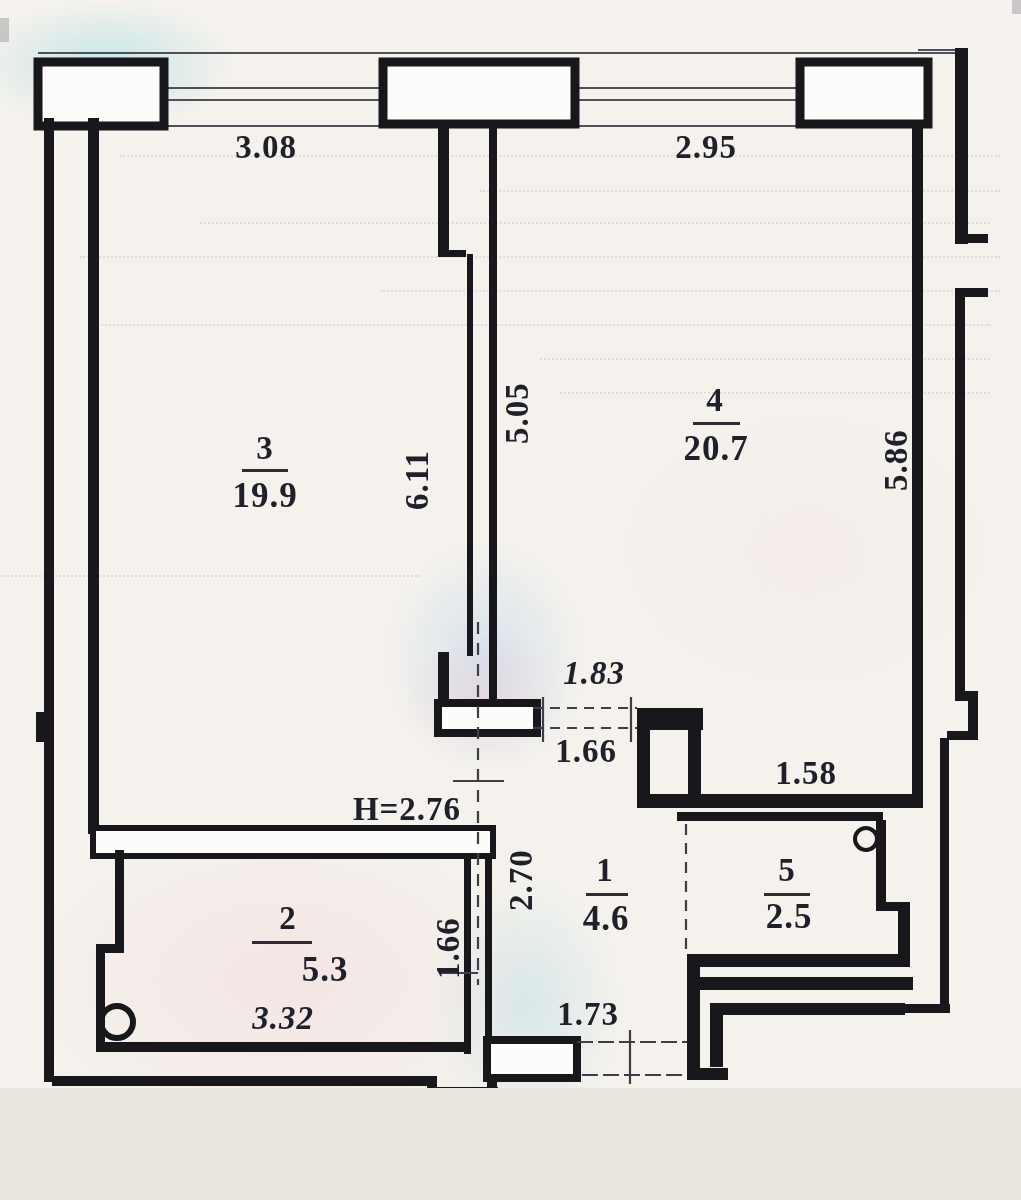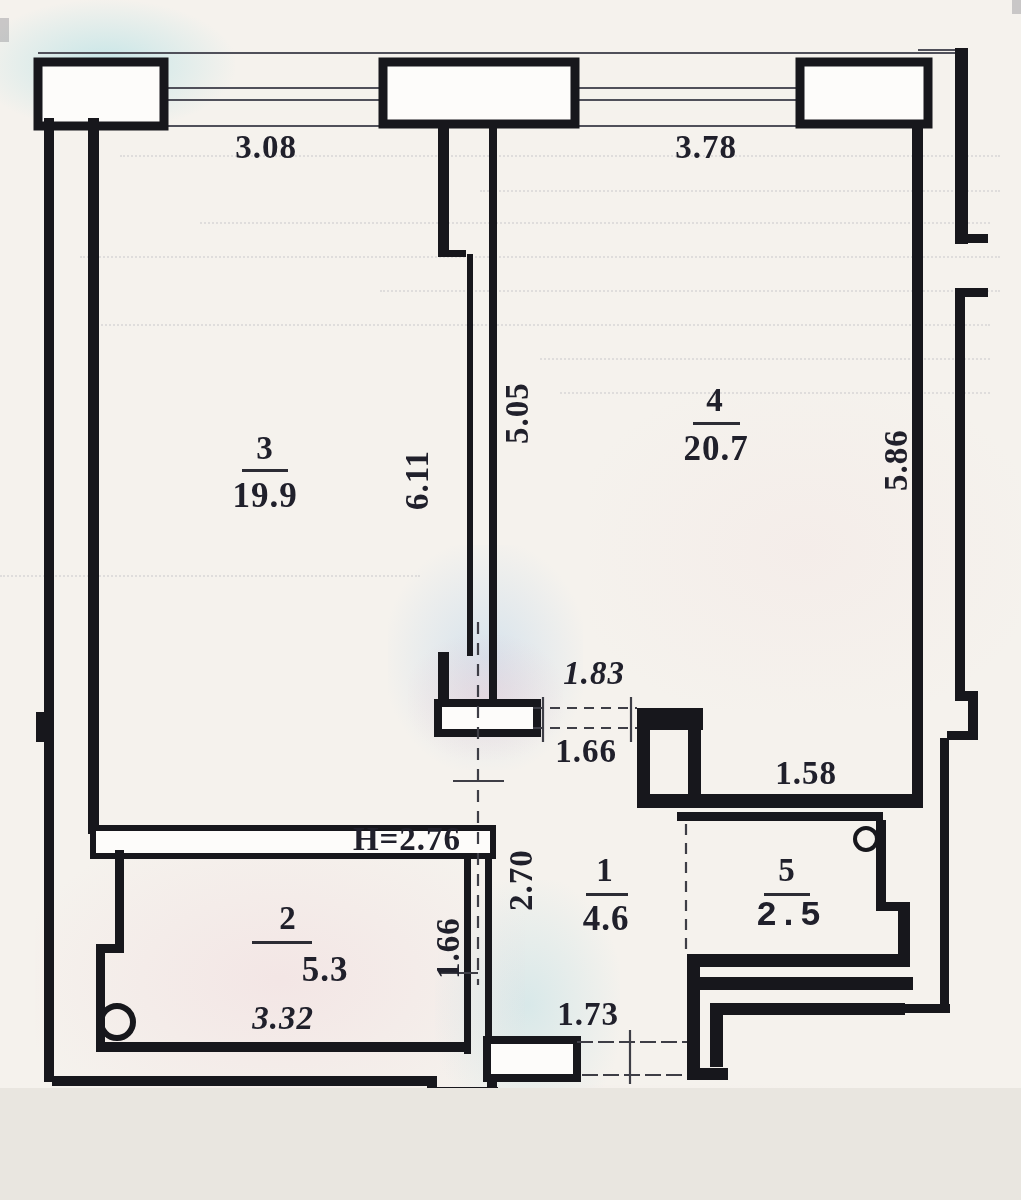--- a/index.html
+++ b/index.html
@@ -124,49 +124,49 @@
       <line x1="630" y1="1030" x2="630" y2="1084"></line>
     </g>
 
     <g fill="none" stroke="#17171c">
       <circle cx="117" cy="1022" r="16" stroke-width="6"></circle>
       <circle cx="866" cy="839" r="11" stroke-width="4"></circle>
     </g>
   </svg>
 
   <div class="lbl" style="left:266px;top:147px;">3.08</div>
-  <div class="lbl" style="left:706px;top:147px;">3.78</div>
+  <div class="lbl" style="left:706px;top:147px;">2.95</div>
 
   <div class="lbl rot" style="left:417px;top:480px;">6.11</div>
   <div class="lbl rot" style="left:517px;top:413px;">5.05</div>
   <div class="lbl rot" style="left:896px;top:460px;">5.86</div>
 
   <div class="lbl" style="left:265px;top:448px;">3</div>
   <div class="fbar" style="left:242px;top:469px;width:46px;"></div>
   <div class="lbl area" style="left:265px;top:495px;">19.9</div>
 
   <div class="lbl" style="left:715px;top:400px;">4</div>
   <div class="fbar" style="left:693px;top:422px;width:47px;"></div>
   <div class="lbl area" style="left:716px;top:448px;">20.7</div>
 
   <div class="lbl" style="left:594px;top:673px;font-style:italic;">1.83</div>
   <div class="lbl" style="left:586px;top:751px;">1.66</div>
   <div class="lbl" style="left:806px;top:773px;">1.58</div>
 
-  <div class="lbl" style="left:407px;top:809px;margin-top:30px;">H=2.76</div>
+  <div class="lbl" style="left:407px;top:809px;">H=2.76</div>
   <div class="lbl rot" style="left:521px;top:880px;">2.70</div>
   <div class="lbl rot" style="left:448px;top:948px;">1.66</div>
 
   <div class="lbl" style="left:605px;top:870px;">1</div>
   <div class="fbar" style="left:586px;top:893px;width:42px;"></div>
   <div class="lbl area" style="left:606px;top:918px;">4.6</div>
 
   <div class="lbl" style="left:787px;top:870px;">5</div>
   <div class="fbar" style="left:764px;top:893px;width:46px;"></div>
-  <div class="lbl area" style="left:789px;top:916px;font-family:Liberation Mono, monospace;">2.5</div>
+  <div class="lbl area" style="left:789px;top:916px;">2.5</div>
 
   <div class="lbl" style="left:288px;top:918px;">2</div>
   <div class="fbar" style="left:252px;top:941px;width:60px;"></div>
   <div class="lbl area" style="left:289px;top:969px;margin-left:36px;">5.3</div>
 
   <div class="lbl" style="left:283px;top:1018px;font-style:italic;">3.32</div>
   <div class="lbl" style="left:588px;top:1014px;">1.73</div>
 
 </div>
 

